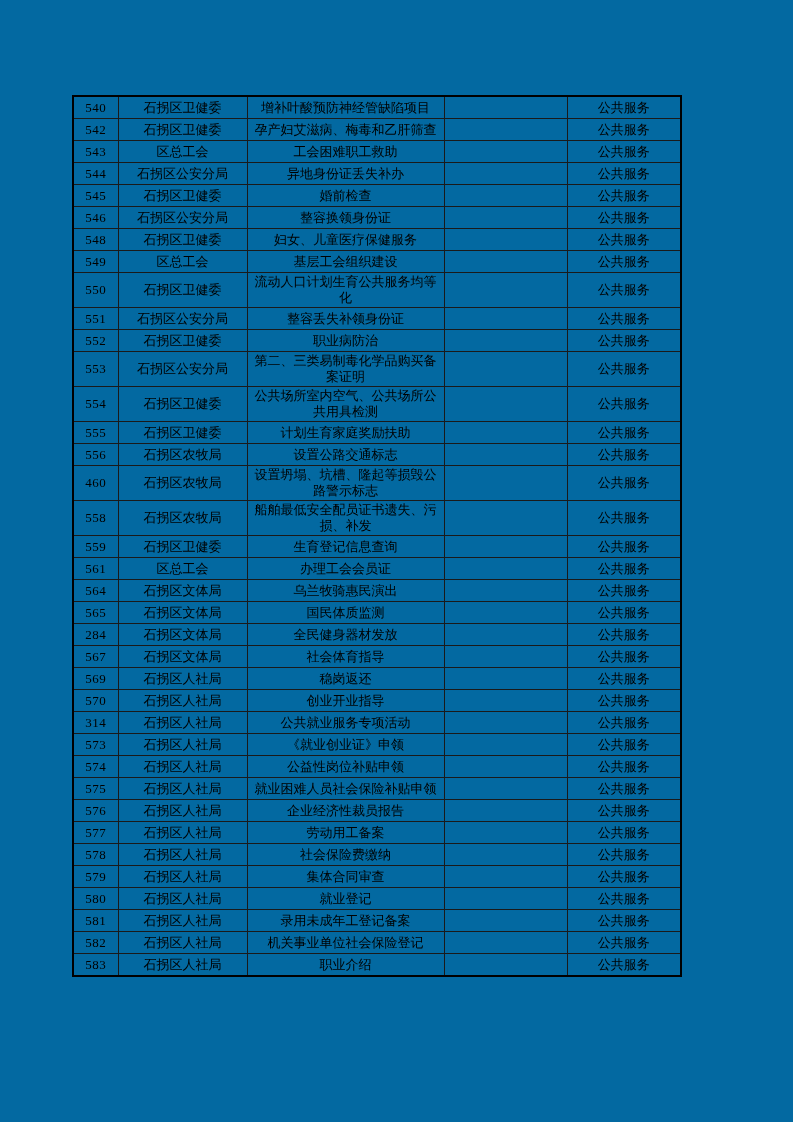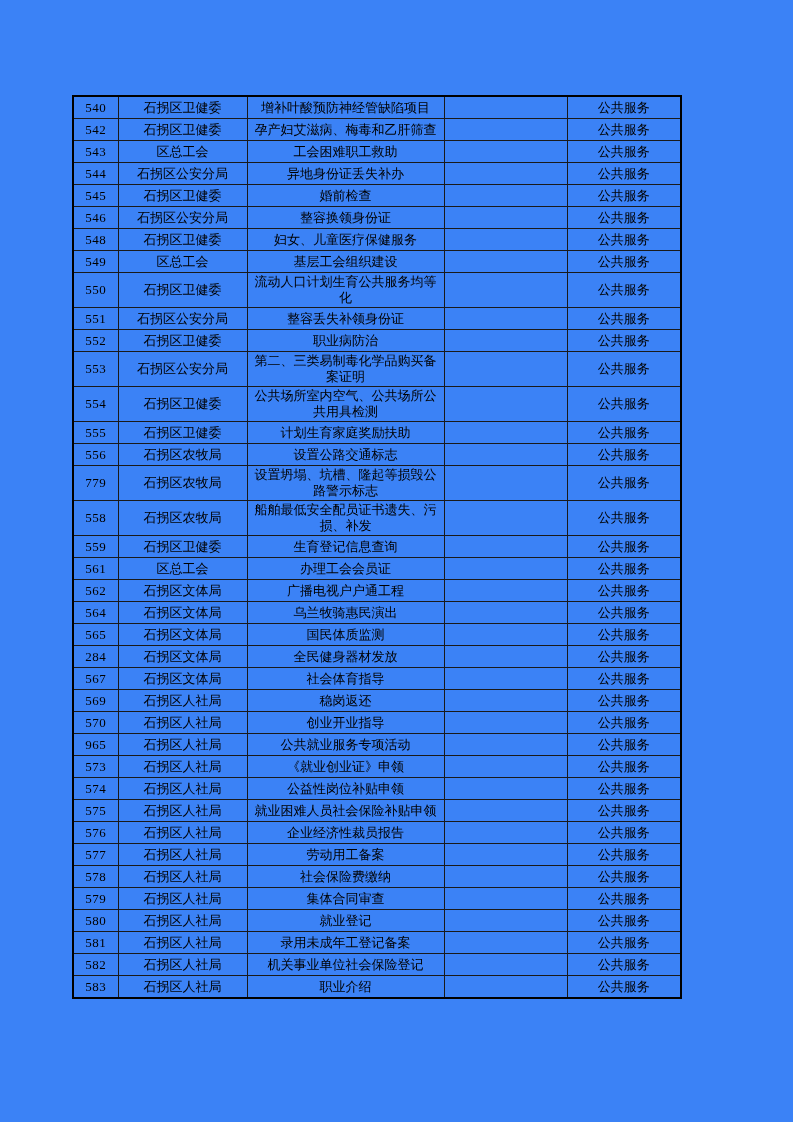--- a/index.html
+++ b/index.html
@@ -4,21 +4,21 @@
 <style>
   html, body {
     margin: 0;
     padding: 0;
     background: #ffffff;
   }
   .page {
     position: relative;
     width: 793px;
     height: 1122px;
-    background: #3b82f6;
+    background: #0369a1;
     overflow: hidden;
     font-family: "Liberation Serif", "DejaVu Serif", serif;
     color: #000000;
   }
   table.service-table {
     position: absolute;
     left: 72px;
     top: 95px;
     width: 608px;
     border-collapse: collapse;
@@ -158,21 +158,21 @@
       <td class="col-cat">公共服务</td>
     </tr>
         <tr>
       <td class="col-no">556</td>
       <td class="col-dept">石拐区农牧局</td>
       <td class="col-item">设置公路交通标志</td>
       <td class="col-note"></td>
       <td class="col-cat">公共服务</td>
     </tr>
         <tr>
-      <td class="col-no">779</td>
+      <td class="col-no">460</td>
       <td class="col-dept">石拐区农牧局</td>
       <td class="col-item">设置坍塌、坑槽、隆起等损毁公路警示标志</td>
       <td class="col-note"></td>
       <td class="col-cat">公共服务</td>
     </tr>
         <tr>
       <td class="col-no">558</td>
       <td class="col-dept">石拐区农牧局</td>
       <td class="col-item">船舶最低安全配员证书遗失、污损、补发</td>
       <td class="col-note"></td>
@@ -186,27 +186,20 @@
       <td class="col-cat">公共服务</td>
     </tr>
         <tr>
       <td class="col-no">561</td>
       <td class="col-dept">区总工会</td>
       <td class="col-item">办理工会会员证</td>
       <td class="col-note"></td>
       <td class="col-cat">公共服务</td>
     </tr>
         <tr>
-      <td class="col-no">562</td>
-      <td class="col-dept">石拐区文体局</td>
-      <td class="col-item">广播电视户户通工程</td>
-      <td class="col-note"></td>
-      <td class="col-cat">公共服务</td>
-    </tr>
-        <tr>
       <td class="col-no">564</td>
       <td class="col-dept">石拐区文体局</td>
       <td class="col-item">乌兰牧骑惠民演出</td>
       <td class="col-note"></td>
       <td class="col-cat">公共服务</td>
     </tr>
         <tr>
       <td class="col-no">565</td>
       <td class="col-dept">石拐区文体局</td>
       <td class="col-item">国民体质监测</td>
@@ -235,21 +228,21 @@
       <td class="col-cat">公共服务</td>
     </tr>
         <tr>
       <td class="col-no">570</td>
       <td class="col-dept">石拐区人社局</td>
       <td class="col-item">创业开业指导</td>
       <td class="col-note"></td>
       <td class="col-cat">公共服务</td>
     </tr>
         <tr>
-      <td class="col-no">965</td>
+      <td class="col-no">314</td>
       <td class="col-dept">石拐区人社局</td>
       <td class="col-item">公共就业服务专项活动</td>
       <td class="col-note"></td>
       <td class="col-cat">公共服务</td>
     </tr>
         <tr>
       <td class="col-no">573</td>
       <td class="col-dept">石拐区人社局</td>
       <td class="col-item">《就业创业证》申领</td>
       <td class="col-note"></td>

